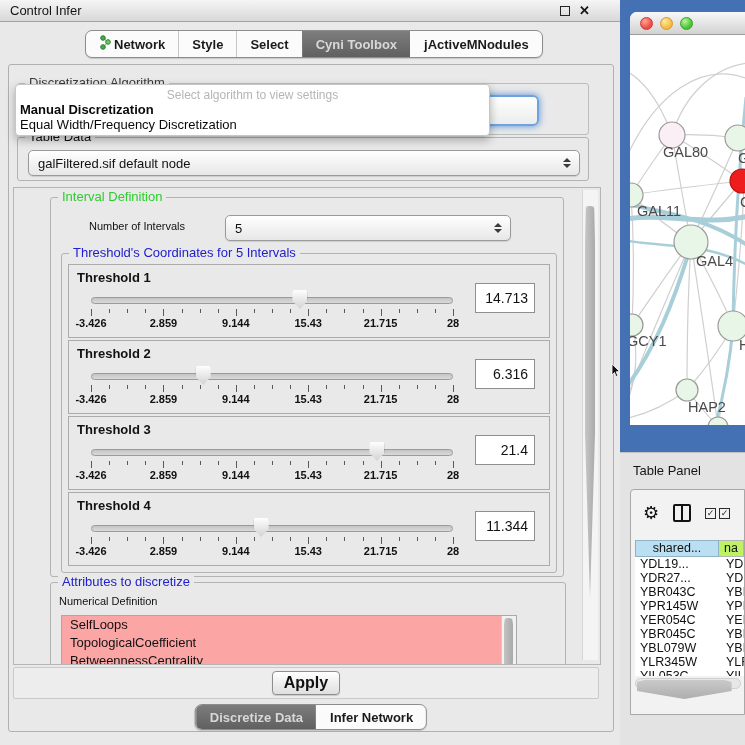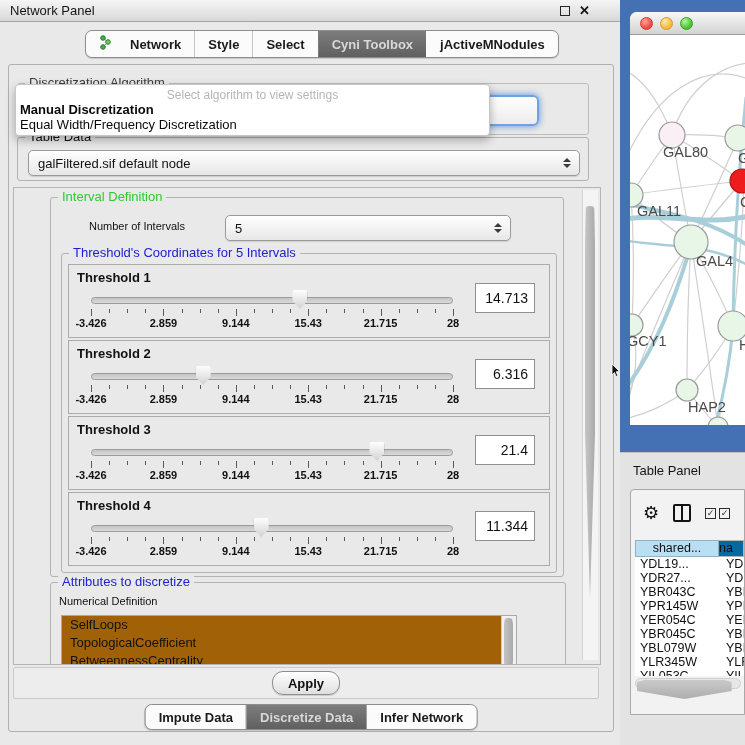--- a/index.html
+++ b/index.html
@@ -12,21 +12,21 @@
     display:flex;align-items:center;padding:0 10px}
   #titlebar .title{font-size:13px;color:#141414}
   .tb-icons{margin-left:auto;display:flex;gap:9px;align-items:center;margin-right:20px}
   .float-icon{width:8px;height:8px;border:1.5px solid #242424;background:transparent}
   .close-icon{font-size:13px;font-weight:bold;color:#141414;line-height:1}
 
   
   .tabbar{display:flex;height:26px;border:1px solid #8d8d8d;border-radius:7px;overflow:hidden;
     background:#fbfbfb;box-shadow:0 1px 1px rgba(0,0,0,.15);align-items:stretch}
   #top-tabbar{position:absolute;left:85px;top:30px}
-  .tab{display:flex;align-items:center;gap:18px;padding:0 13px;font-size:13px;font-weight:700;
+  .tab{display:flex;align-items:center;gap:2px;padding:0 13px;font-size:13px;font-weight:700;
     color:#1a1a1a;border-left:1px solid #c6c6c6;white-space:nowrap}
   .tab:first-child{border-left:none}
   .tab.selected{background:linear-gradient(#7d7d7d,#606060);color:var(--tab-selected-text,#d8d8d8);
     border-left:1px solid #7a7a7a}
   .tab.selected + .tab{border-left:none;padding-left:14px}
 
   
   #outer-panel{position:absolute;left:8px;top:64px;width:604px;height:666px;
     border:1px solid #b0b0b0;border-radius:3px;background:#e9e9e9}
   .groupbox{position:absolute;border:1px solid #b3b3b3;border-radius:3px;box-sizing:border-box}
@@ -88,31 +88,31 @@
     font-size:11px;font-weight:700;color:#111}
   .tick-label{position:absolute;transform:translateX(-50%);white-space:nowrap}
   .th-value{position:absolute;right:14px;top:18px;width:60px;height:30px;border:1px solid #8f8f8f;
     background:#fff;font-size:14px;color:#111;text-align:right;padding:0 6px;box-sizing:border-box;
     font-family:"Liberation Sans",sans-serif}
 
   #attributes-group{position:absolute;left:36px;top:394px;width:514px;height:120px;
     border:1px solid #b3b3b3;border-radius:3px}
   #attributes-group > .legend{color:var(--accent-blue,#2020cc)}
   #num-attr-label{position:absolute;left:8px;top:12px}
-  #attr-list{position:absolute;left:10px;top:32px;width:456px;height:66px;background:#a16207;
+  #attr-list{position:absolute;left:10px;top:32px;width:456px;height:66px;background:#fca5a5;
     border:1px solid #a9a9a9;box-sizing:border-box;overflow:hidden}
   .attr-item{font-size:13px;line-height:18px;padding-left:8px;white-space:nowrap}
   #attr-scroll{position:absolute;right:0;top:0;width:14px;height:100%;background:#f1f1f1;border-left:1px solid #cccccc}
   #attr-scroll .thumb{position:absolute;left:2px;top:2px;width:9px;height:76px;border-radius:5px;
     background:linear-gradient(90deg,#c3c3c3,#a9a9a9)}
 
   #apply-strip{position:absolute;left:4px;top:602px;width:586px;height:32px;background:#ededed;
     border:1px solid #c9c9c9;border-radius:2px;display:flex;align-items:center;justify-content:center;box-sizing:border-box}
-  #apply-btn{width:66px;height:22px;border:1px solid #8e8e8e;border-radius:11px;
-    background:linear-gradient(#ffffff,#dfdfdf);font-size:13px;font-weight:600;color:#111;
+  #apply-btn{width:66px;height:22px;border:1px solid #8e8e8e;border-radius:4px;
+    background:linear-gradient(#ffffff,#dfdfdf);font-size:16px;font-weight:600;color:#111;
     display:flex;align-items:center;justify-content:center;box-shadow:0 1px 1px rgba(0,0,0,.15)}
 
   #bottom-tabbar{position:absolute;left:50%;transform:translateX(-50%);top:639px;height:24px}
 
   
   #net-frame{position:absolute;left:620px;top:0;width:125px;height:452px;background:var(--network-frame,#4371b3)}
   #net-window{position:absolute;left:10px;top:12px;width:115px;height:413px;
     border-top-left-radius:7px;overflow:hidden;background:#fff}
   #net-titlebar{height:22px;background:linear-gradient(#f8f8f8,#d2d2d2);border-bottom:1px solid #9c9c9c;
     display:flex;align-items:center;gap:7px;padding-left:10px}
@@ -133,40 +133,40 @@
   .gear-icon{font-size:18px;line-height:1;color:#111;font-family:"DejaVu Sans",sans-serif}
   .split-icon{width:14px;height:14px;border:2px solid #121212;border-radius:2px;position:relative}
   .split-icon::after{content:"";position:absolute;left:50%;top:0;bottom:0;width:2px;background:#121212;transform:translateX(-50%)}
   .cb-icons{display:flex;gap:3px}
   .cb{width:9px;height:9px;border:1.5px solid #2a2a2a;font-size:9px;line-height:8px;color:#2a2a2a;
     text-align:center;font-family:"DejaVu Sans",sans-serif}
   #tp-table{position:absolute;left:4px;top:50px;right:0;height:136px;overflow:hidden}
   .tp-header{display:flex;height:17px}
   .tp-h1{width:84px;background:var(--header-selected,#badff2);border:1px solid #8fb2c5;font-size:12.5px;
     text-align:center;line-height:14px;box-sizing:border-box;overflow:hidden;white-space:nowrap}
-  .tp-h2{flex:1;background:#0369a1;border:1px solid #b5b5b5;border-left:none;font-size:12.5px;
-    line-height:14px;box-sizing:border-box;overflow:hidden;white-space:nowrap}
+  .tp-h2{flex:1;background:#bef264;border:1px solid #b5b5b5;border-left:none;font-size:12.5px;
+    padding-left:5px;line-height:14px;box-sizing:border-box;overflow:hidden;white-space:nowrap}
   #tp-body{background:#f0abfc}
   .tp-row{display:flex;height:14px;font-size:12.5px;line-height:14px;background:#fff}
   .tp-c1{width:84px;padding-left:5px;box-sizing:border-box;white-space:nowrap;overflow:hidden}
   .tp-c2{flex:1;padding-left:7px;white-space:nowrap;overflow:hidden}
   #tp-hscroll{position:absolute;left:4px;right:3px;top:188px;height:11px;background:#e7e7e7;
     border:1px solid #cfcfcf;border-radius:6px;box-sizing:border-box}
   #tp-hscroll .thumb{position:absolute;left:1px;top:1px;bottom:1px;width:91%;
     background:linear-gradient(#c9c9c9,#aeaeae);border-radius:5px}
 
   #cursor{position:absolute;left:611px;top:364px;z-index:9}
 </style>
 </head>
 <body>
 
 <div id="root">
 
   <div id="titlebar">
-    <span class="title">Network Panel</span>
+    <span class="title">Control Infer</span>
     <span class="tb-icons">
       <span class="float-icon"></span>
       <span class="close-icon">✕</span>
     </span>
   </div>
 
   <div id="top-tabbar" class="tabbar">
       <div class="tab">
         <span><svg width="13" height="15" viewBox="0 0 13 15">
             <path d="M4 3L9 7L4 12" stroke="#9a9a9a" fill="none"></path>
@@ -405,23 +405,20 @@
       <div class="vscroll">
         <div class="thumb"></div>
       </div>
     </div>
 
     <div id="apply-strip">
       <div id="apply-btn">Apply</div>
     </div>
 
     <div id="bottom-tabbar" class="tabbar">
-        <div class="tab">
-          <span>Impute Data</span>
-        </div>
         <div class="tab selected">
           <span>Discretize Data</span>
         </div>
         <div class="tab">
           <span>Infer Network</span>
         </div>
       </div>
   </div>
 
   <div id="net-frame">

